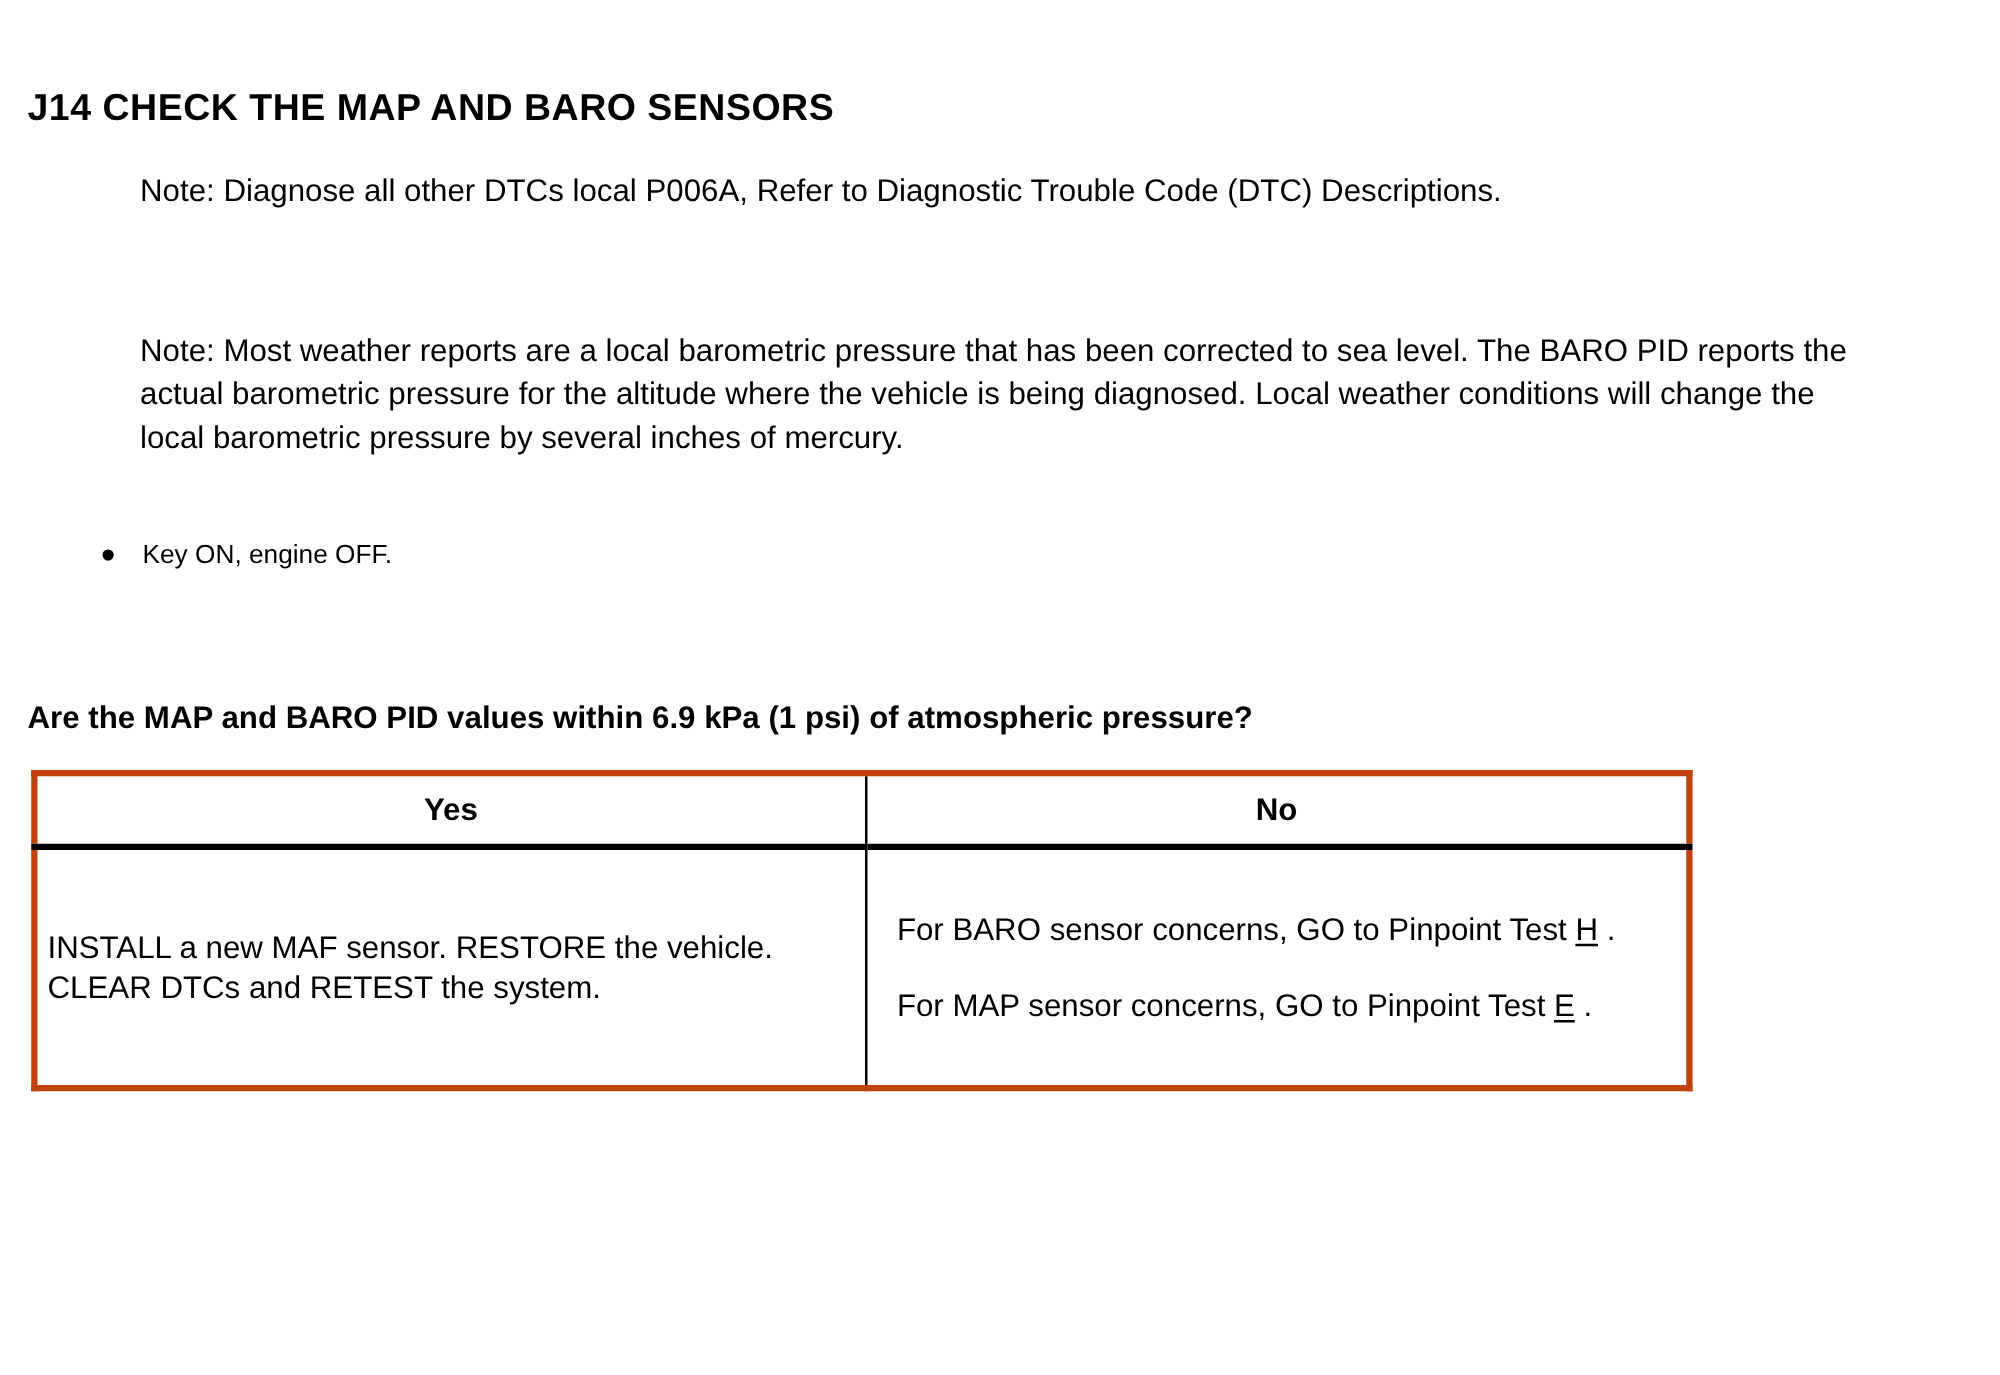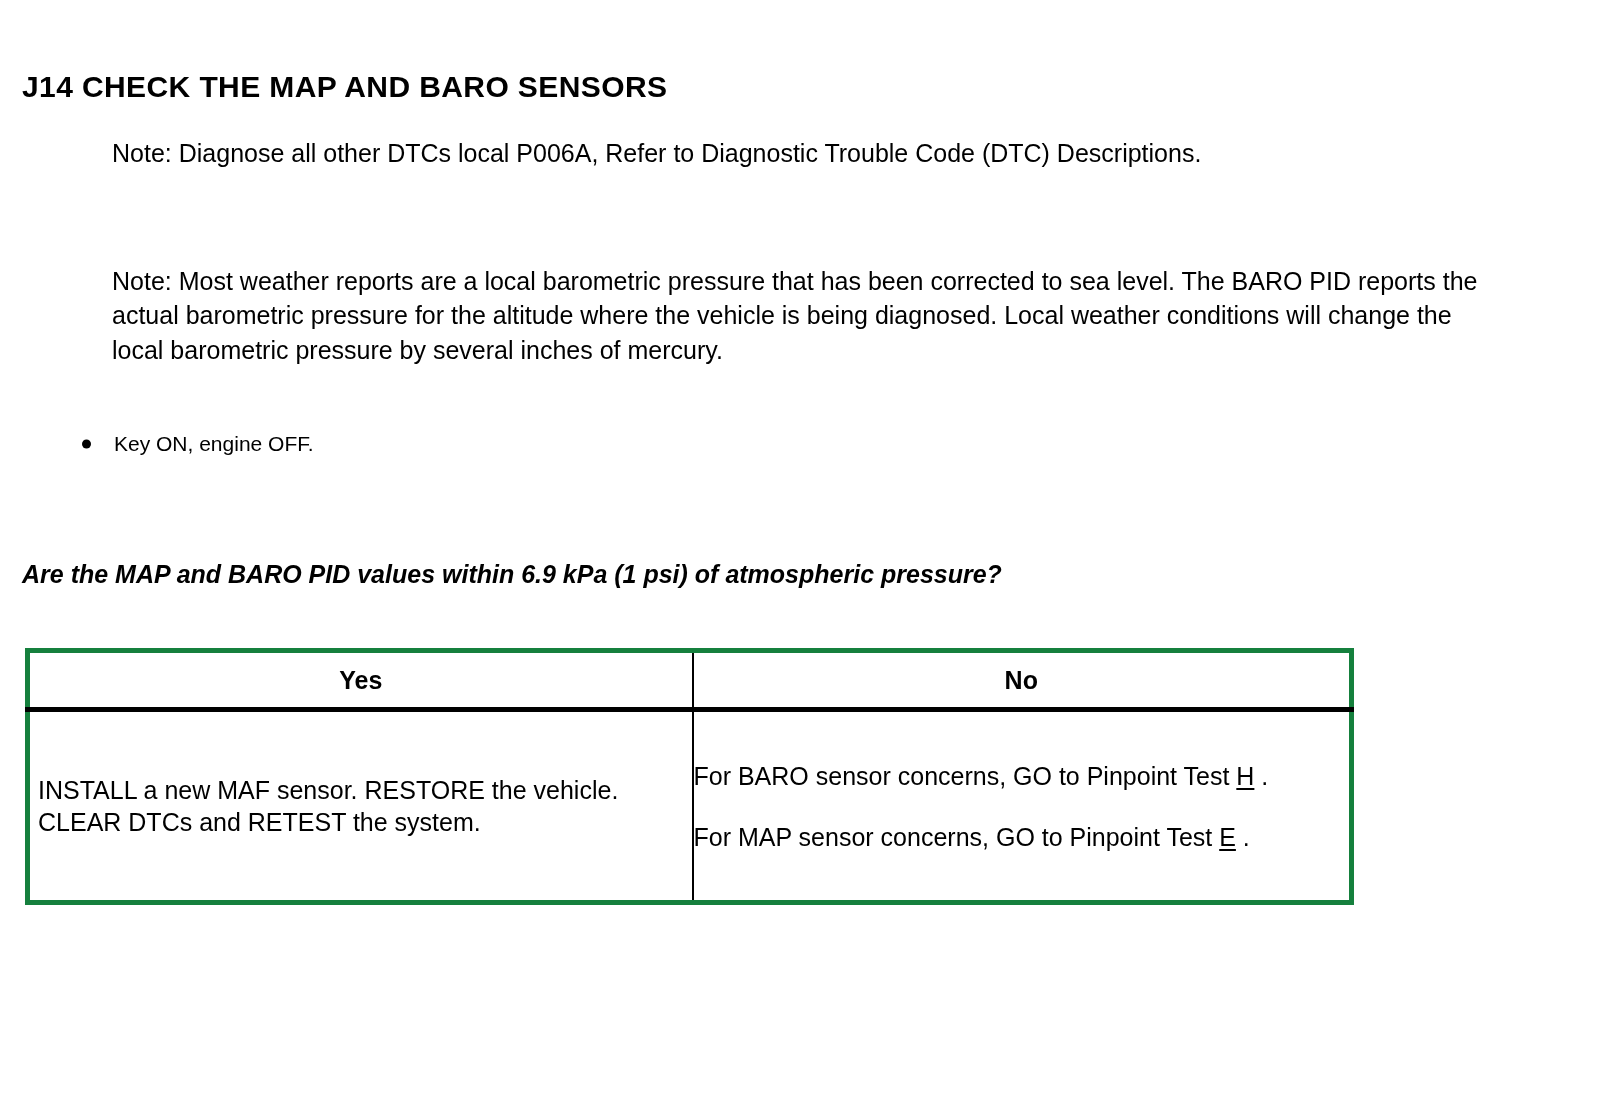--- a/index.html
+++ b/index.html
@@ -75,32 +75,31 @@
   }
 
   
   .question {
     position: absolute;
     left: 22px;
     top: 560px;
     font-size: 25px;
     font-weight: bold;
     white-space: nowrap;
-    font-style: italic;
   }
 
   
   .decision-table {
     position: absolute;
     left: 25px;
-    top: 648px;
+    top: 616px;
     width: 1328px;
     border-collapse: collapse;
     table-layout: fixed;
-    border: 5px solid #15803d;
+    border: 5px solid #c2410c;
   }
   .decision-table th,
   .decision-table td {
     border: 2px solid #000;
     vertical-align: middle;
     font-weight: normal;
     font-size: 25px;
     line-height: 1.28;
   }
   .decision-table th {
@@ -114,21 +113,21 @@
   }
   .col-yes { width: 665px; }
   .col-no  { width: 659px; }
 
   .cell-yes {
     padding: 6px 4px 6px 8px;
     height: 176px;
     text-align: left;
   }
   .cell-no {
-    padding: 6px 6px 6px 0;
+    padding: 6px 6px 6px 24px;
     height: 176px;
     vertical-align: top;
   }
   .cell-no p {
     margin: 0;
   }
   .cell-no p.second {
     margin-top: 29px;
   }
   .ref-link {

